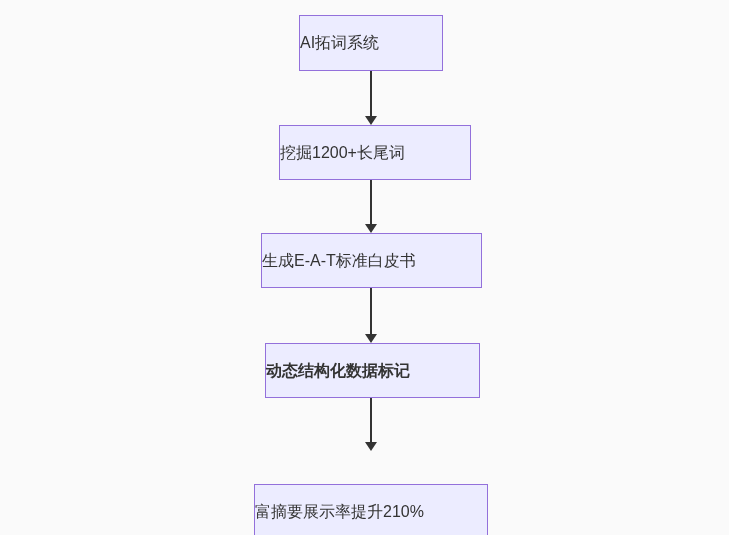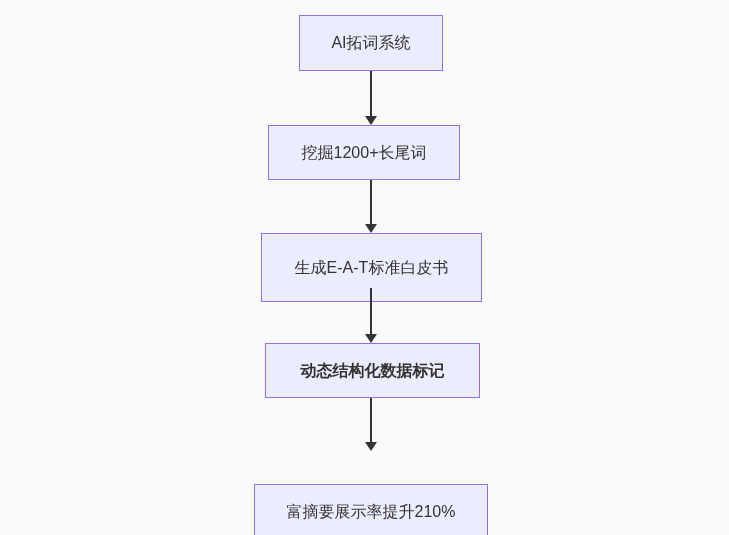--- a/index.html
+++ b/index.html
@@ -22,29 +22,28 @@
     overflow: hidden;
     font-family: "Liberation Sans", "DejaVu Sans", sans-serif;
   }
   .node {
     position: absolute;
     box-sizing: border-box;
     background: var(--node-fill);
     border: 1px solid var(--node-border);
     display: flex;
     align-items: center;
-    justify-content: center;
     color: var(--text);
     font-size: 16px;
     line-height: 1;
     white-space: nowrap;
   }
   .node-1 { left: 299px; top: 15px;  width: 144px; height: 56px; }
-  .node-2 { left: 268px; top: 125px; width: 192px; height: 55px; }
-  .node-3 { left: 261px; top: 233px; width: 221px; height: 69px; }
+  .node-2 { left: 279px; top: 125px; width: 192px; height: 55px; }
+  .node-3 { left: 261px; top: 233px; width: 221px; height: 55px; }
   .node-4 { left: 265px; top: 343px; width: 215px; height: 55px; font-weight: bold; }
   .node-5 { left: 254px; top: 451px; width: 234px; height: 55px; margin-top: 33px; }
 
   .edge-line {
     position: absolute;
     left: 370px;
     width: 2px;
     background: var(--arrow);
   }
   .line-1 { top: 71px;  height: 46px; }

